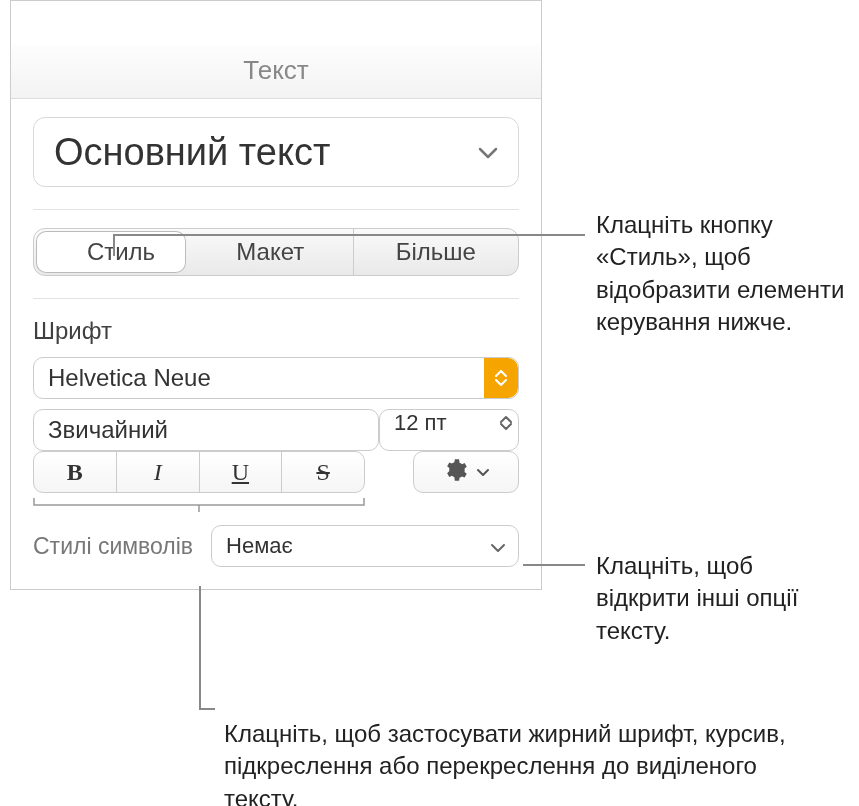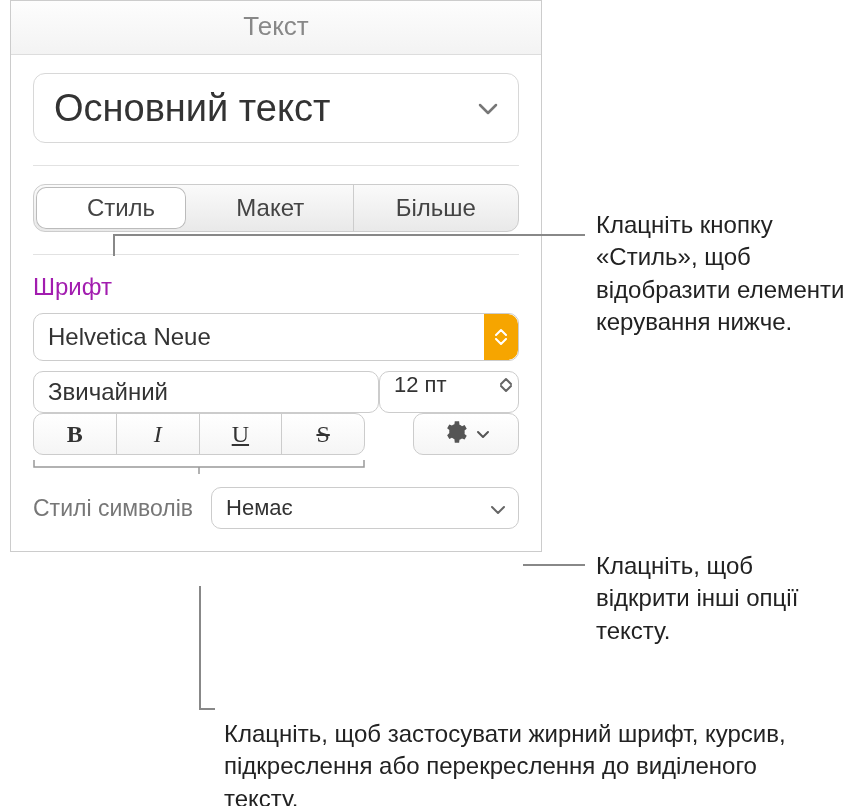--- a/index.html
+++ b/index.html
@@ -19,20 +19,21 @@
     border: 1px solid #ccc;
     background: #fff;
   }
   .panel-header {
     text-align: center;
     font-size: 26px;
     color: #888;
     padding: 10px 0 12px 0;
     border-bottom: 1px solid #ddd;
     background: linear-gradient(#fdfdfd,#f3f3f3);
+    margin-top: 44px;
   }
   .panel-body { padding: 18px 22px 22px 22px; }
   .style-dropdown {
     width: 100%;
     height: 70px;
     border: 1px solid #d8d8d8;
     border-radius: 12px;
     background: #fff;
     display: flex;
     align-items: center;
@@ -73,25 +74,25 @@
     margin: 2px;
     flex: 0 0 150px;
     padding-left: 20px;
   }
   .seg-sep {
     width: 1px;
     background: #ccc;
   }
   .section-label {
     font-size: 24px;
-    color: #a21caf;
+    color: #404040;
     margin-bottom: 12px;
   }
   .font-row {
-    height: 48px;
+    height: 42px;
     border: 1px solid #ccc;
     border-radius: 10px;
     background: #fff;
     display: flex;
     align-items: center;
     justify-content: space-between;
     padding: 0 0 0 14px;
     font-size: 24px;
     margin-bottom: 10px;
     overflow: hidden;

